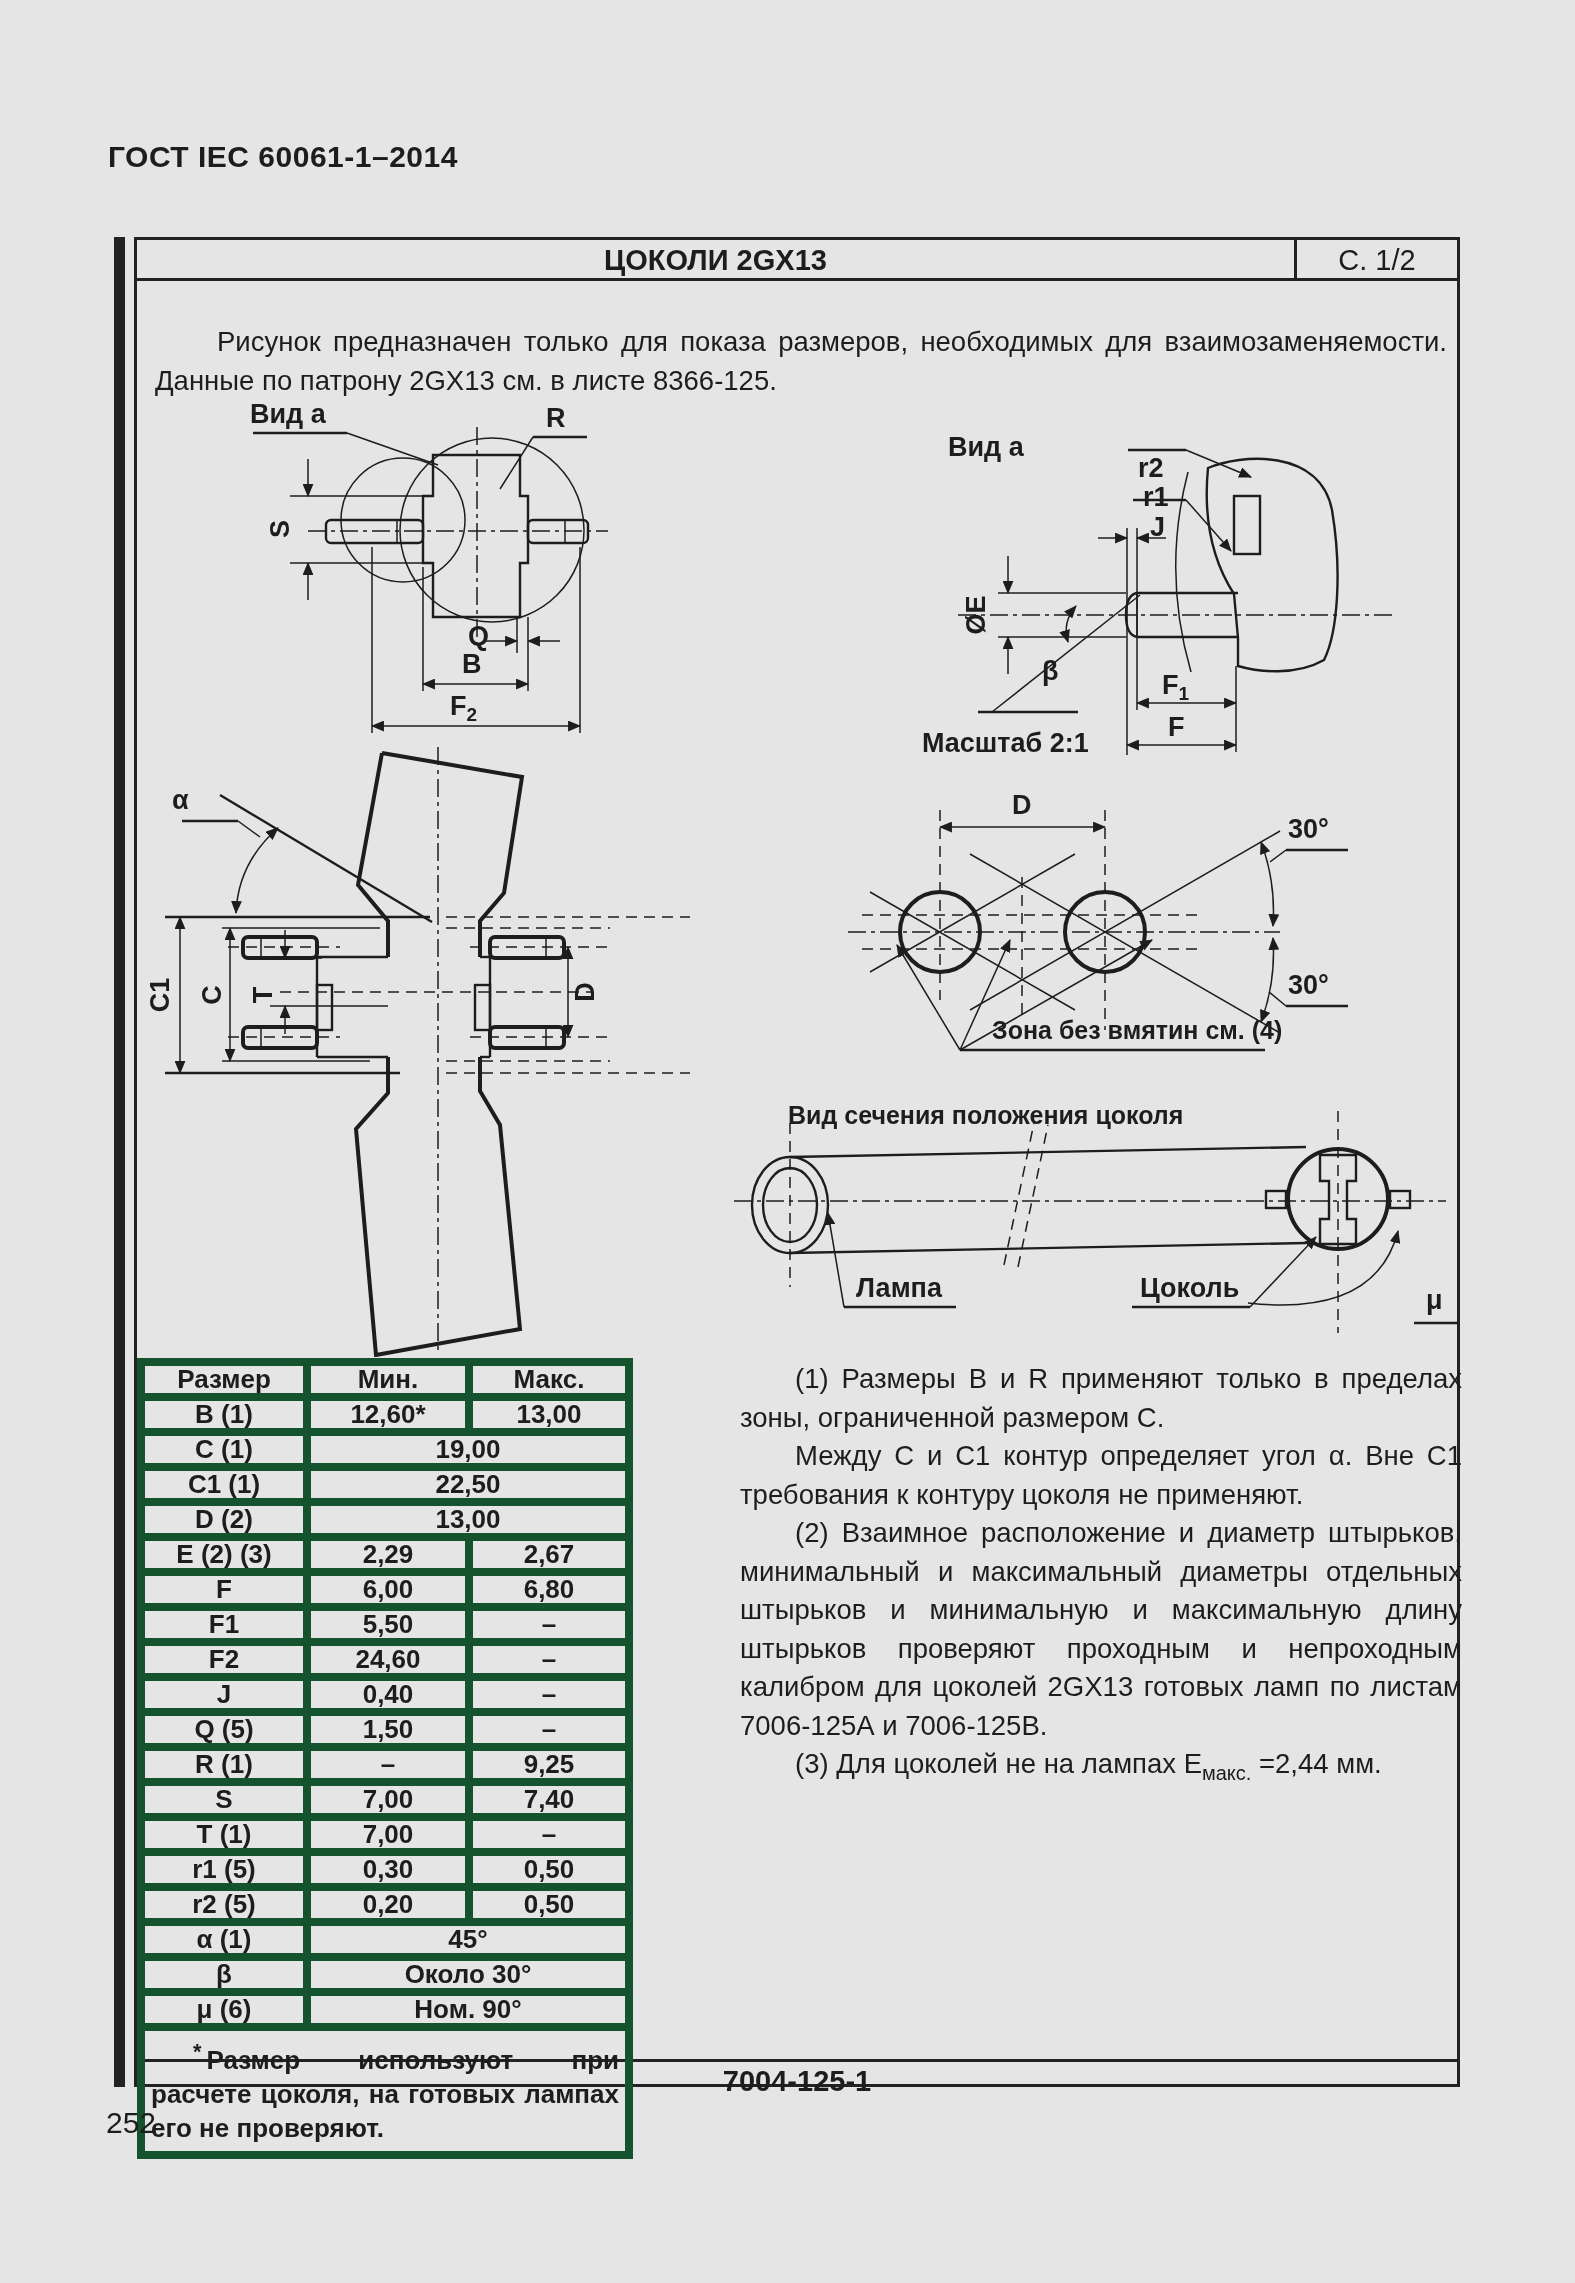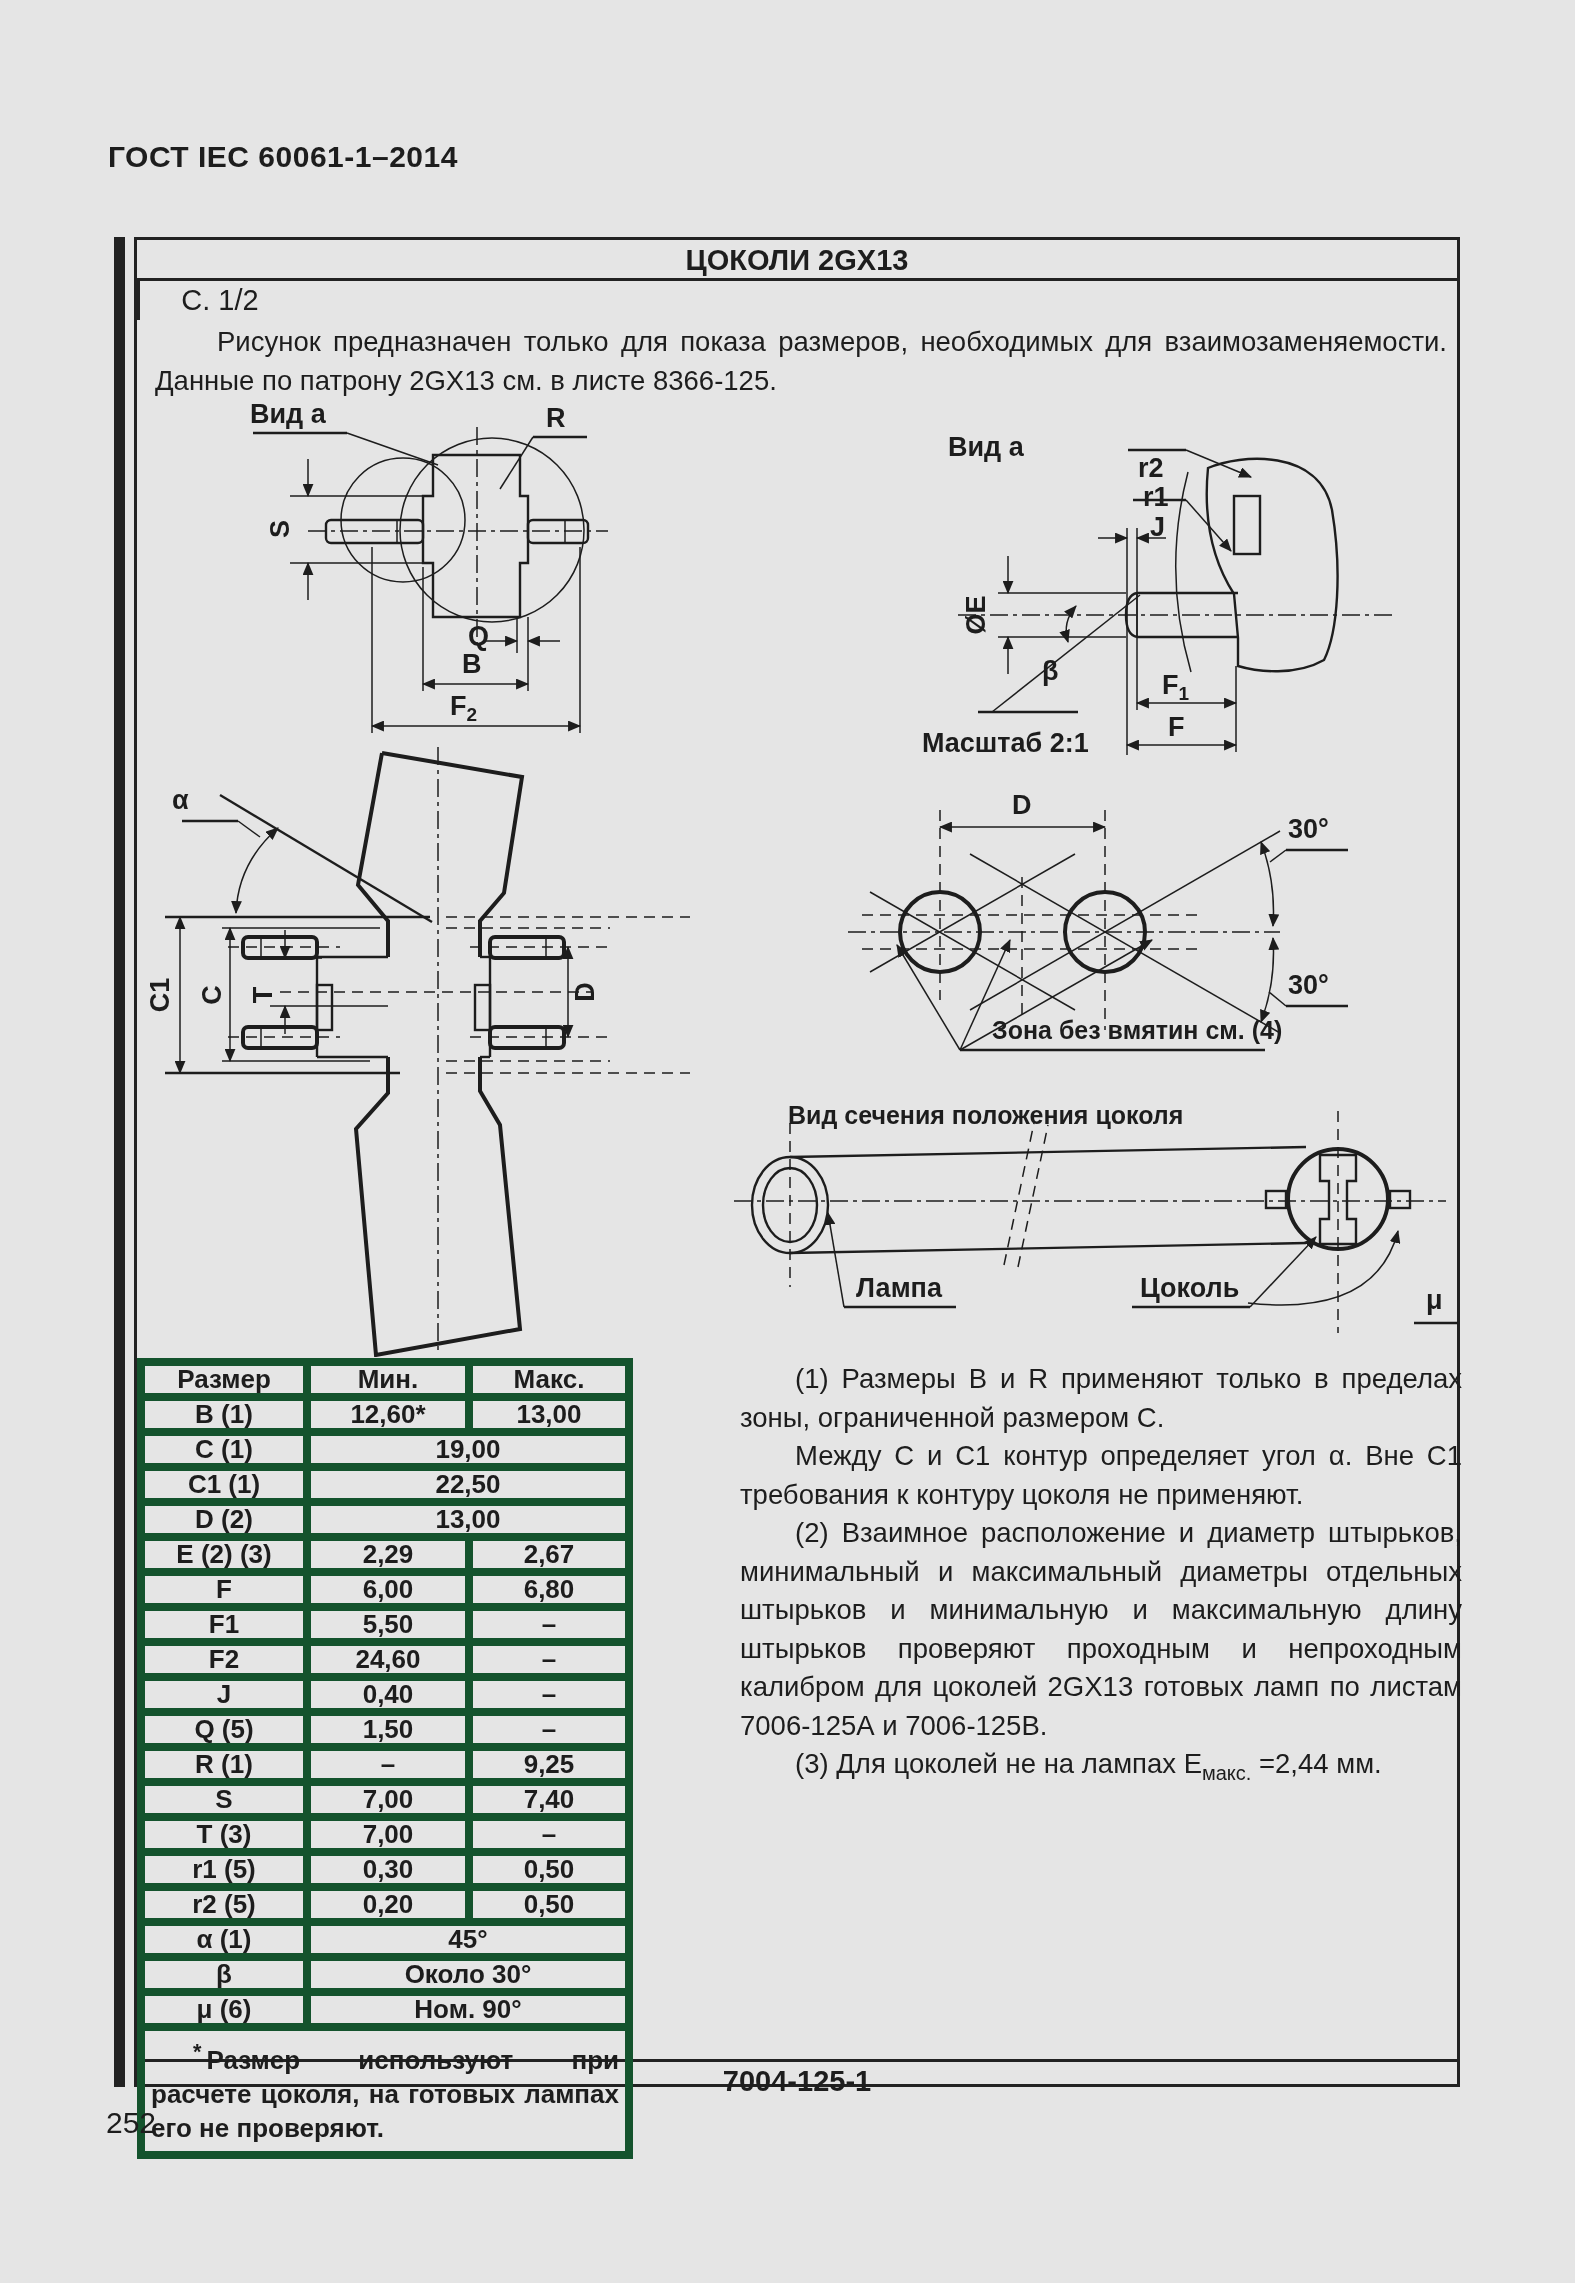--- a/index.html
+++ b/index.html
@@ -5,21 +5,21 @@
   * { box-sizing: border-box; margin: 0; padding: 0; }
   body { background: #ffffff; font-family: "Liberation Sans", sans-serif; }
   .page { position: relative; width: 1575px; height: 2283px; background: #e5e5e5; color: #1d1d1d; overflow: hidden; padding-left: 28px; }
 
   .doc-header { position: absolute; left: 108px; top: 140px; font-size: 30px; font-weight: bold; letter-spacing: 0.5px; }
 
   .left-bar { position: absolute; left: 114px; top: 237px; width: 11px; height: 1850px; background: #222; }
 
   .frame { position: absolute; left: 134px; top: 237px; width: 1326px; height: 1850px; border: 3px solid #222; }
 
-  .title-row { display: flex; height: 41px; border-bottom: 3px solid #222; flex-direction: column; }
+  .title-row { display: flex; height: 41px; border-bottom: 3px solid #222; }
   .title-main { flex: 1; text-align: center; font-size: 29px; font-weight: bold; line-height: 40px; }
   .title-page { width: 163px; border-left: 3px solid #222; text-align: center; font-size: 29px; line-height: 40px; }
 
   .intro { position: absolute; left: 18px; top: 82px; width: 1292px; font-size: 27.5px; line-height: 39px; text-align: justify; text-indent: 62px; }
 
   .footer-row { position: absolute; left: 0; right: 0; bottom: 0; height: 25px; border-top: 3px solid #222; text-align: center; font-size: 29px; font-weight: bold; line-height: 38px; }
 
   .page-number { position: absolute; left: 106px; top: 2106px; font-size: 30px; }
 
   .drawing { position: absolute; }
@@ -354,21 +354,21 @@
           <td>R (1)</td>
           <td>–</td>
           <td>9,25</td>
         </tr>
         <tr>
           <td>S</td>
           <td>7,00</td>
           <td>7,40</td>
         </tr>
         <tr>
-          <td>T (3)</td>
+          <td>T (1)</td>
           <td>7,00</td>
           <td>–</td>
         </tr>
         <tr>
           <td>r1 (5)</td>
           <td>0,30</td>
           <td>0,50</td>
         </tr>
         <tr>
           <td>r2 (5)</td>

